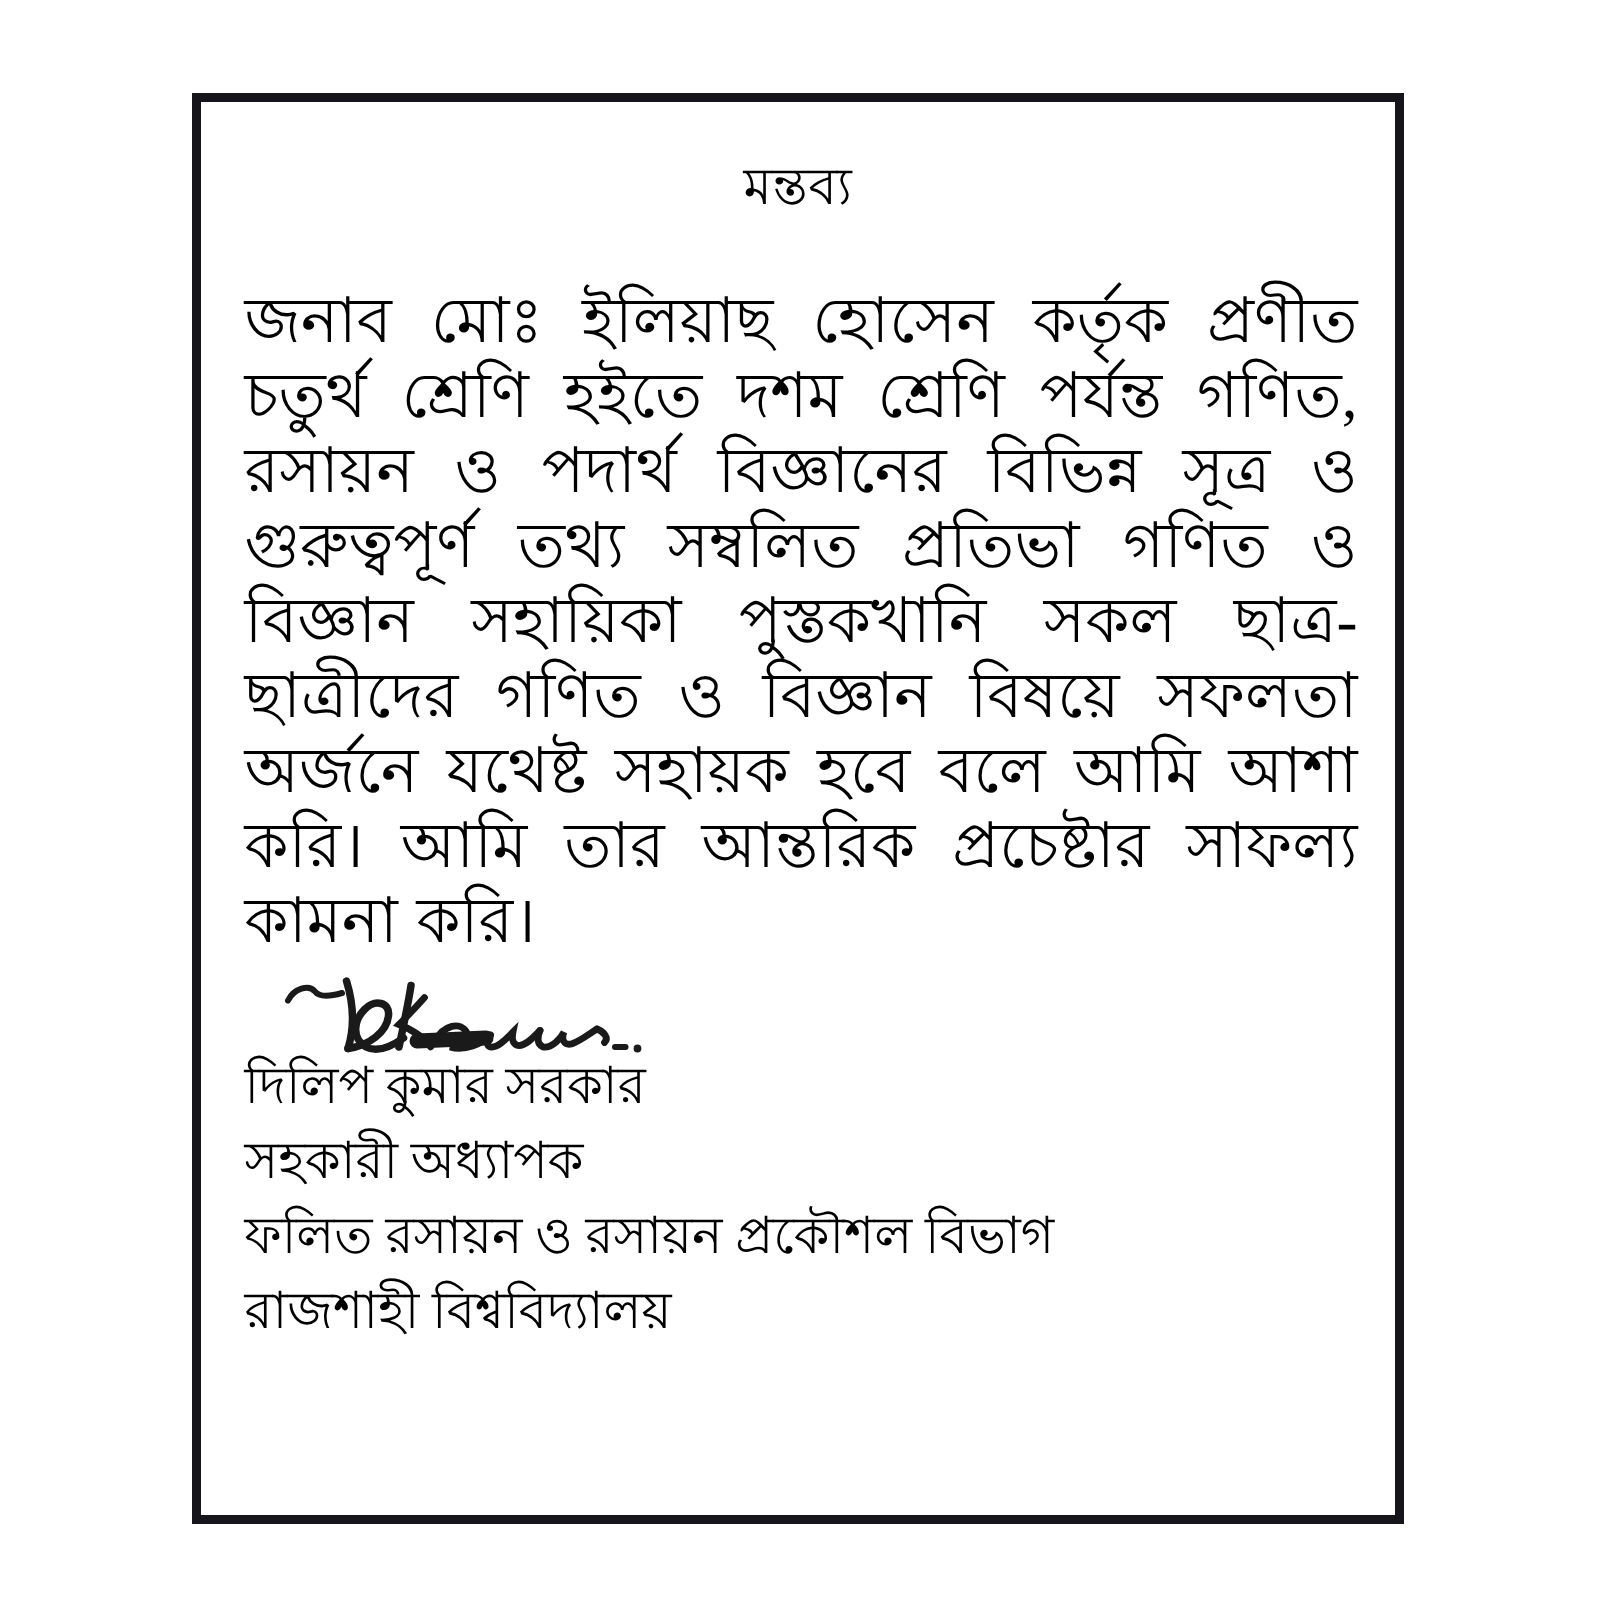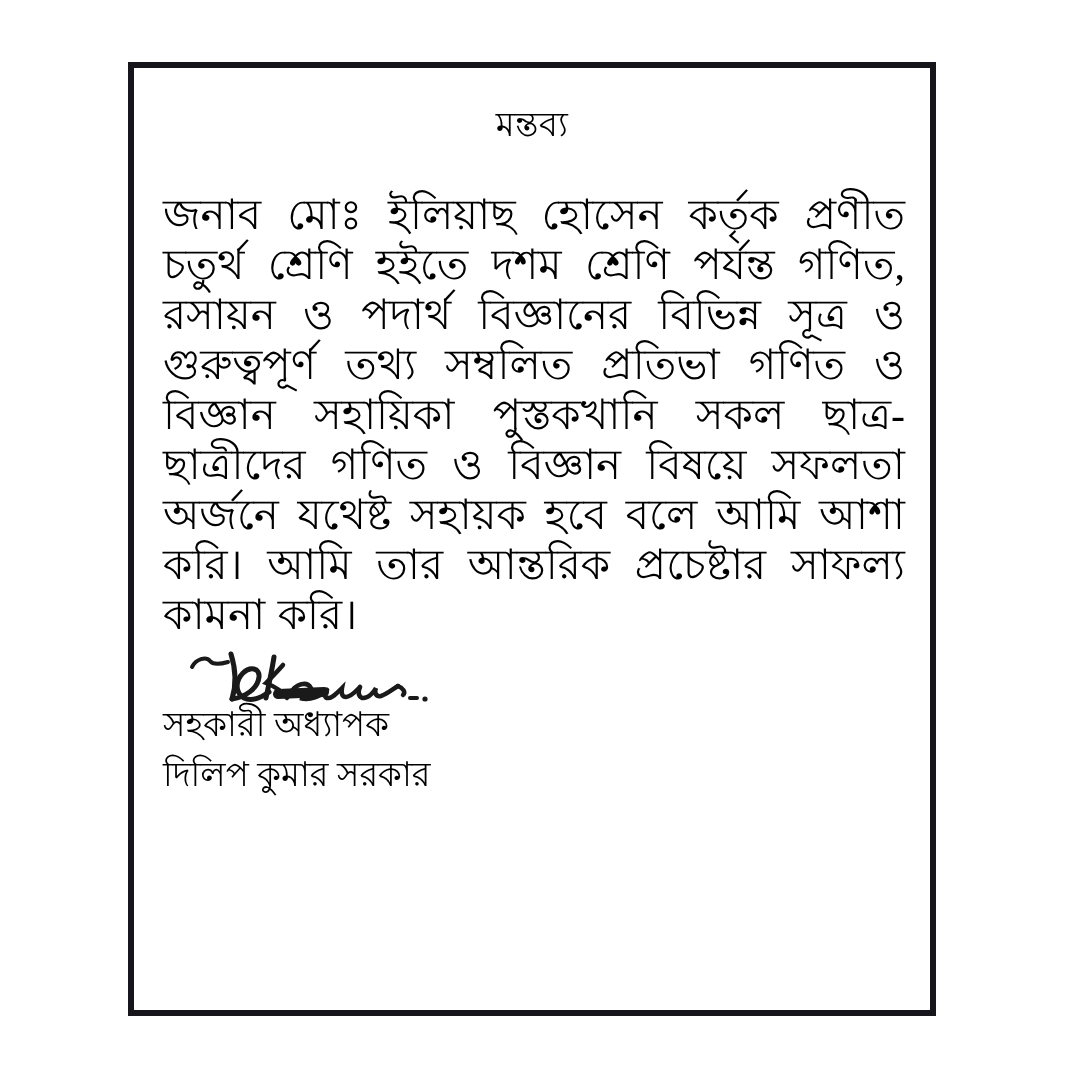--- a/index.html
+++ b/index.html
@@ -89,17 +89,19 @@
 
       <path d="M174 37 C172 42, 172 46, 176 48 C182 49, 188 42, 190 38 C188 43, 190 47, 195 46 C201 44, 207 39, 212 36" stroke="#1a1a1a" stroke-width="4.5" stroke-linecap="round" fill="none"></path>
 
       <path d="M212 36 C217 38, 220 42, 217 45" stroke="#1a1a1a" stroke-width="4.5" stroke-linecap="round" fill="none"></path>
       <path d="M224 48 L231 48" stroke="#1a1a1a" stroke-width="4" stroke-linecap="round" fill="none"></path>
       <circle cx="239" cy="49" r="2.6" fill="#1a1a1a"></circle>
     </svg>
   </div>
 
   <div class="sig-block">
+    <span class="sig-line">দিলিপ কুমার সরকার</span>
     <span class="sig-line">সহকারী অধ্যাপক</span>
-    <span class="sig-line">দিলিপ কুমার সরকার</span>
+    <span class="sig-line">ফলিত রসায়ন ও রসায়ন প্রকৌশল বিভাগ</span>
+    <span class="sig-line">রাজশাহী বিশ্ববিদ্যালয়</span>
   </div>
 
 </div>
 
 </body></html>

